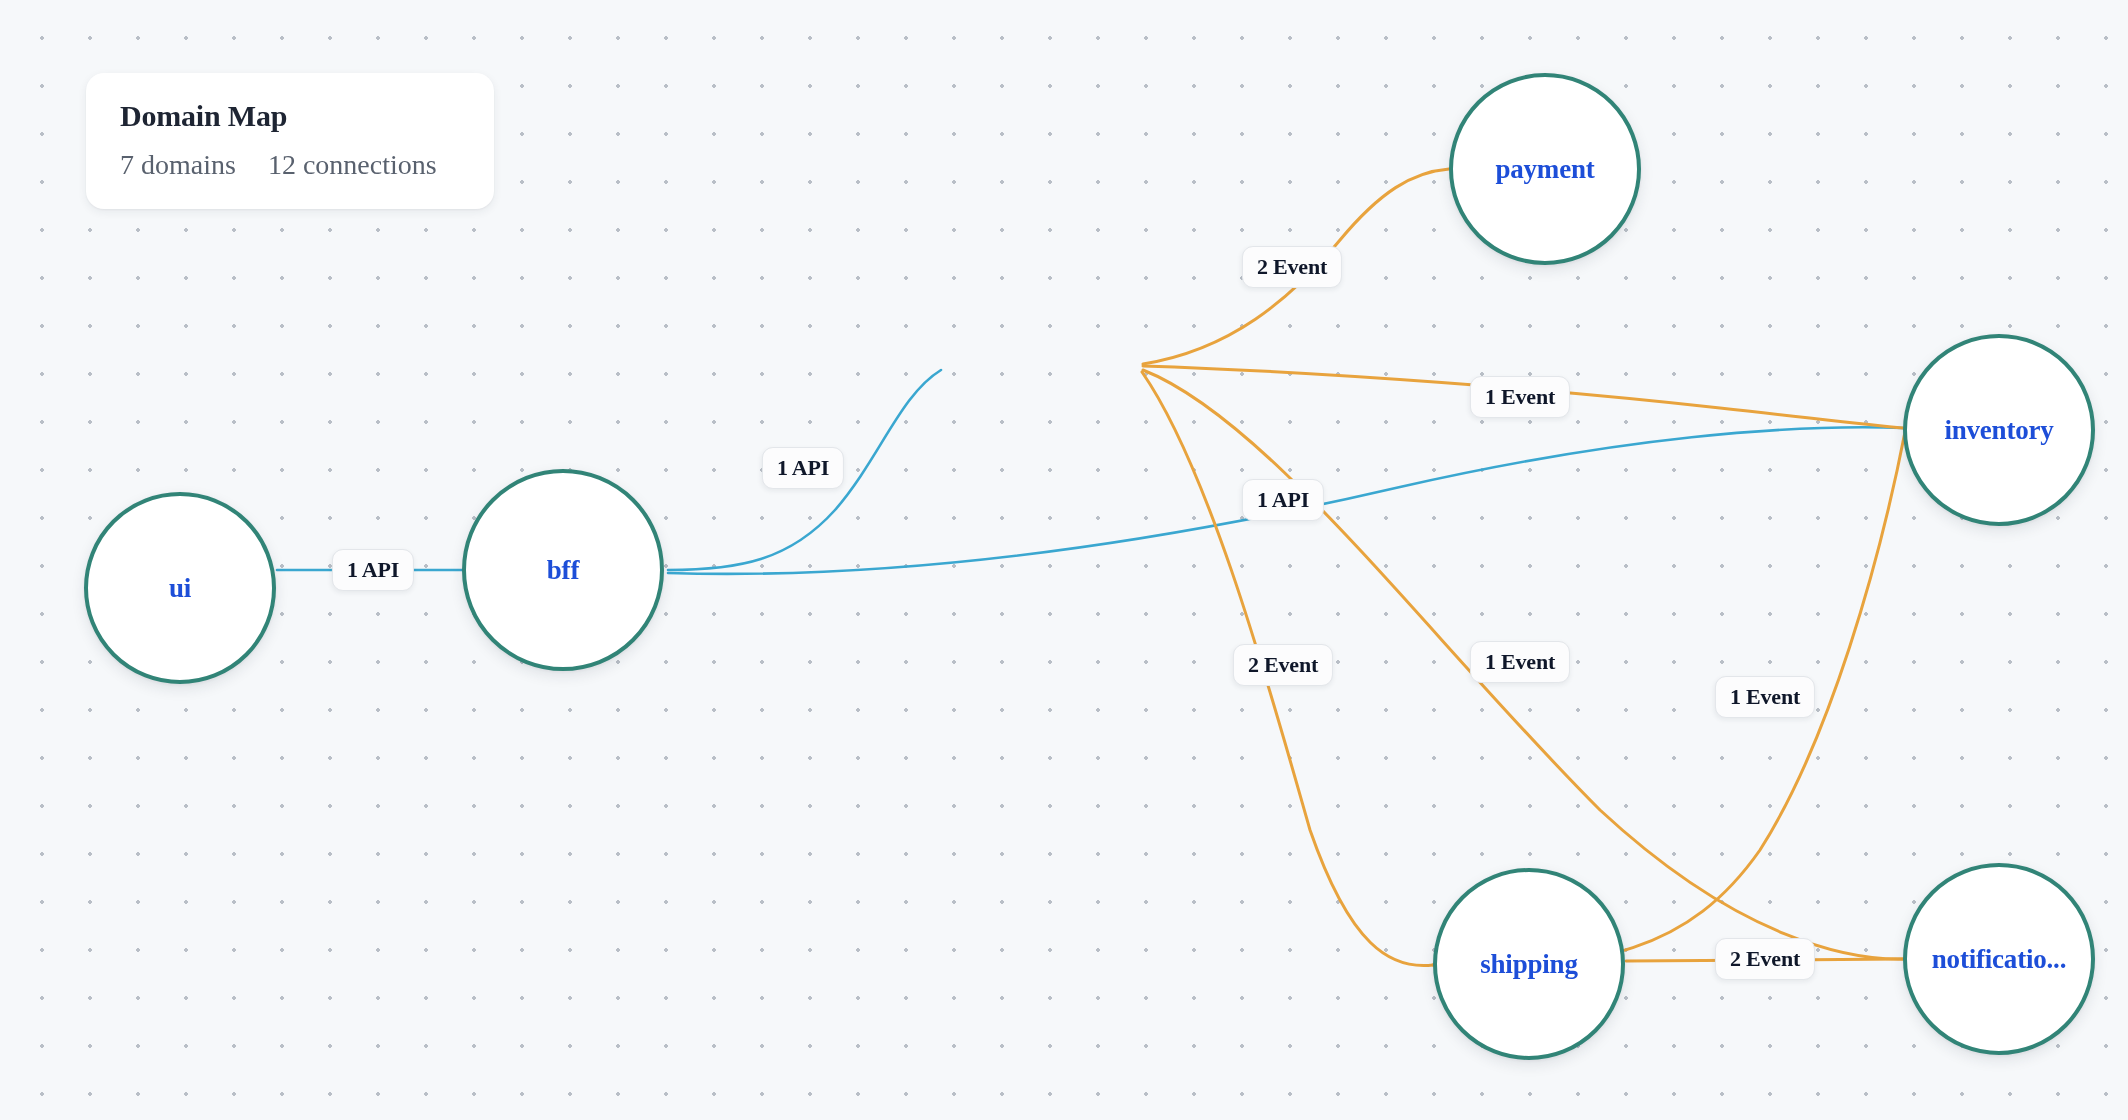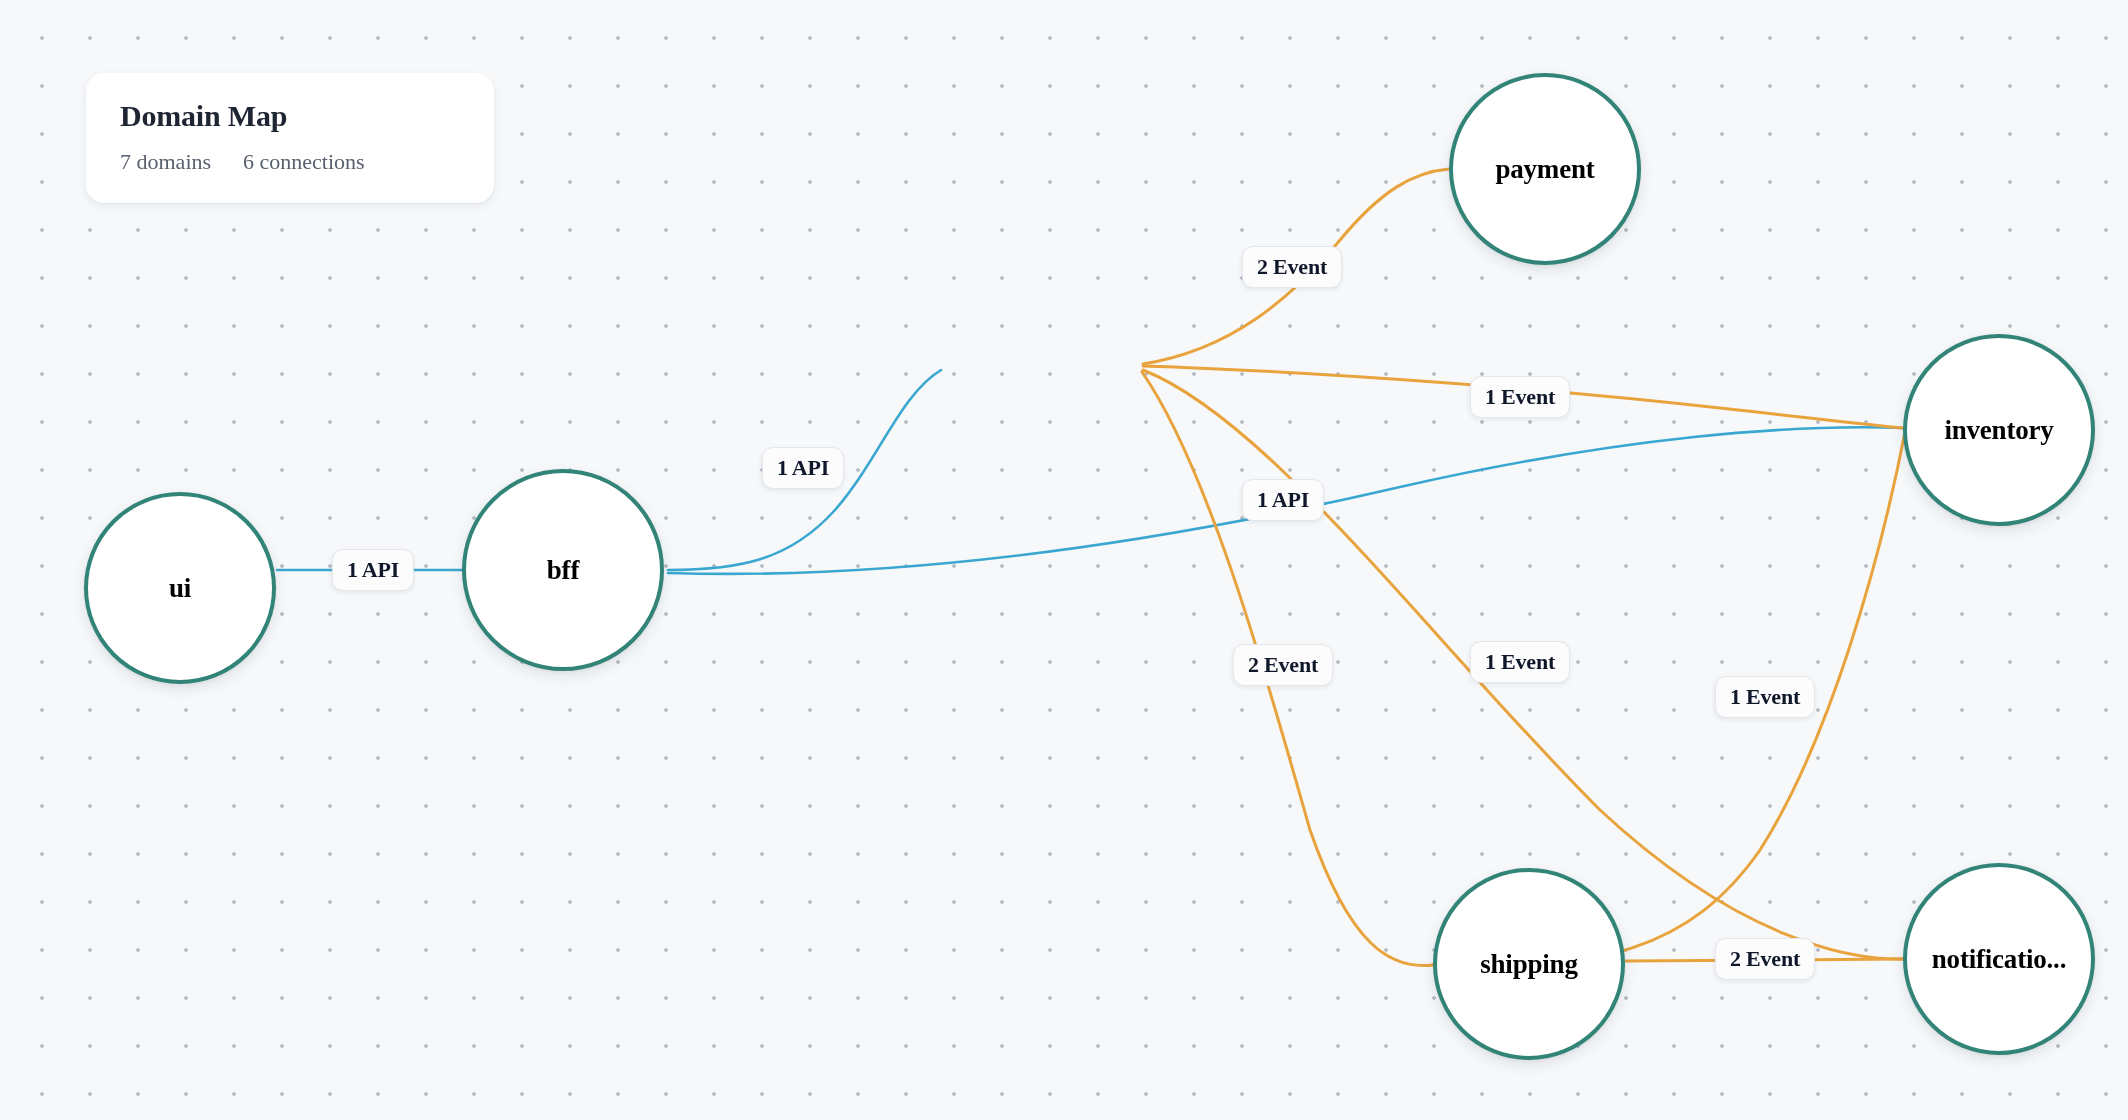--- a/index.html
+++ b/index.html
@@ -35,21 +35,21 @@
   }
   #title-card .card-title {
     font-size: 30px;
     font-weight: bold;
     color: #1e2533;
     letter-spacing: -0.2px;
     line-height: 1.1;
   }
   #title-card .card-sub {
     margin-top: 17px;
-    font-size: 22px;
+    font-size: 28px;
     color: #59616e;
     display: flex;
     gap: 32px;
   }
 
   
   #edge-layer {
     position: absolute;
     left: 0; top: 0;
     width: 2128px;
@@ -69,21 +69,21 @@
     box-sizing: border-box;
     display: flex;
     align-items: center;
     justify-content: center;
     box-shadow: 0 5px 14px rgba(30,41,59,0.10), 0 1px 3px rgba(30,41,59,0.06);
     z-index: 30;
   }
   .node .node-label {
     font-size: 27px;
     font-weight: bold;
-    color: #000000;
+    color: #1d4ed8;
     letter-spacing: -0.2px;
     white-space: nowrap;
     overflow: hidden;
     text-align: center;
     padding: 0 8px;
   }
   .node.big .node-label { font-size: 29px; }
 
   
   .edge-label {
@@ -125,21 +125,21 @@
 
     <path class="edge-path edge-event" d="M 1905,432 C 1880,560 1830,740 1760,850 C 1690,950 1600,972 1433,965"></path>
 
     <path class="edge-path edge-event" d="M 1626,961 L 1903,959"></path>
   </svg>
 
   <div id="title-card">
     <div class="card-title">Domain Map</div>
     <div class="card-sub">
       <span>7 domains</span>
-      <span>6 connections</span>
+      <span>12 connections</span>
     </div>
   </div>
 
   <div class="node" style="left:84px; top:492px; width:192px; height:192px;">
     <span class="node-label">ui</span>
   </div>
 
   <div class="node" style="left:462px; top:469px; width:202px; height:202px;">
     <span class="node-label">bff</span>
   </div>

